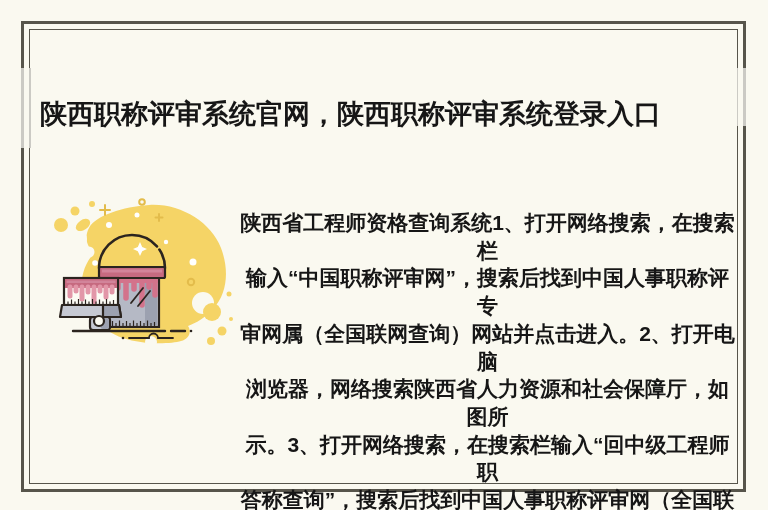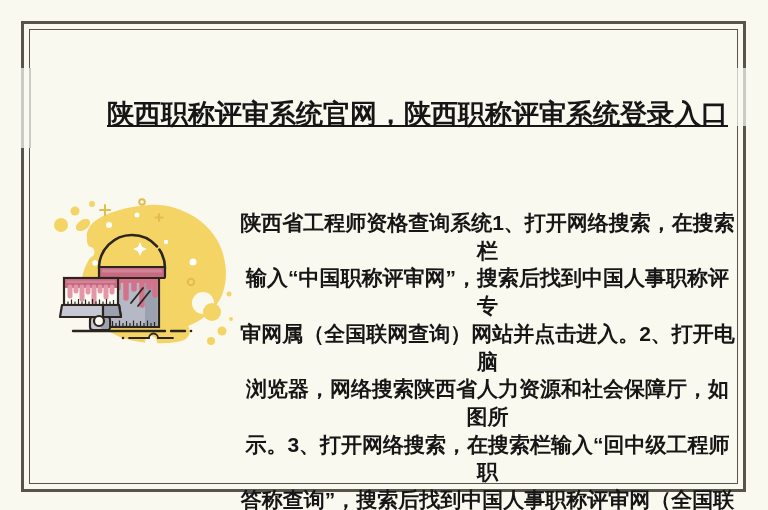--- a/index.html
+++ b/index.html
@@ -27,23 +27,22 @@
   .hl-left-inner  { left: 29px;    top: 68px; width: 1.5px; height: 80px; }
   .hl-right-outer { left: 743px;   top: 68px; width: 3px;   height: 58px; }
   .hl-right-inner { left: 736.5px; top: 68px; width: 1.5px; height: 58px; }
   .page-title {
     position: absolute;
     left: 40px; right: 40px; top: 79px;
     line-height: 34px;
     font-size: 27px;
     font-weight: 900;
     color: var(--ink, #141414);
-    text-align: right;
+    text-align: left;
     letter-spacing: 0px;
-    text-decoration: underline;
   }
   .illo {
     position: absolute;
     left: 45px; top: 195px;
     width: 200px; height: 200px;
   }
   .article-body {
     position: absolute;
     left: 237px; top: 209px;
     width: 501px;

